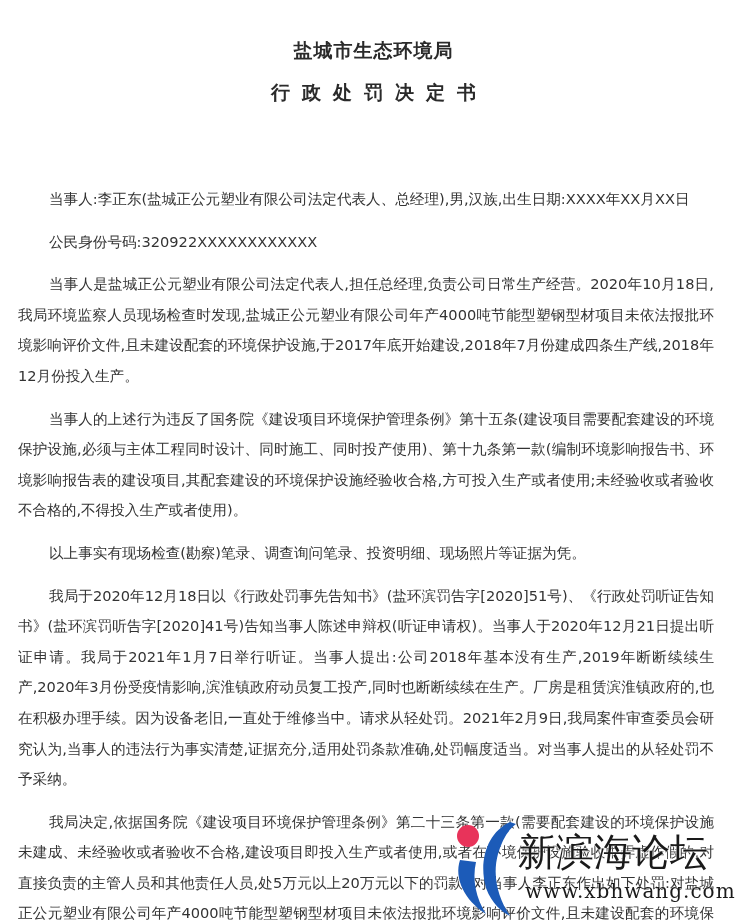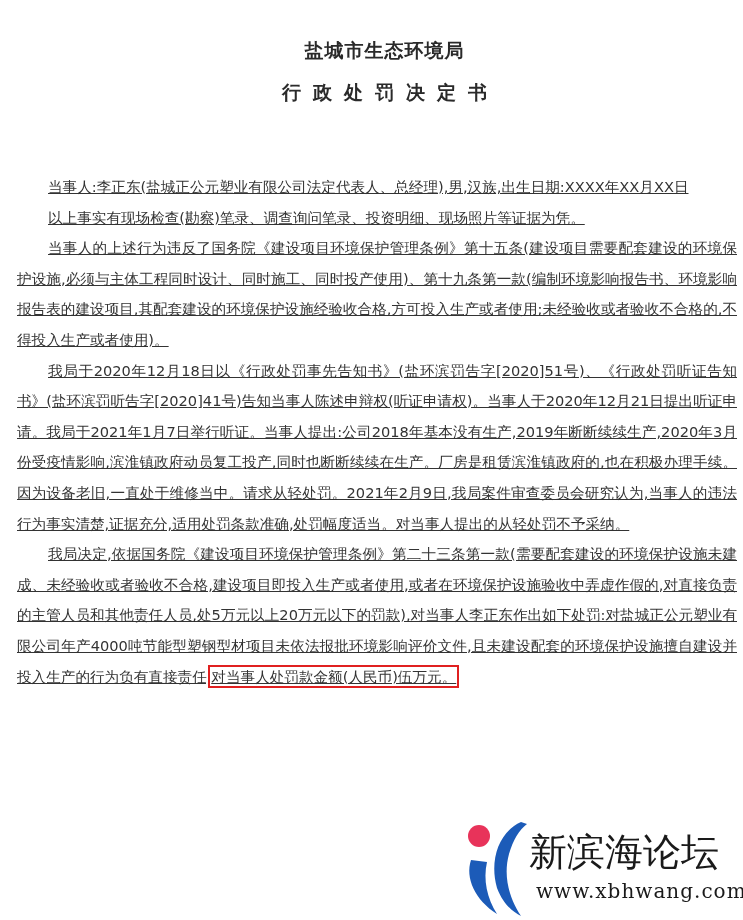--- a/index.html
+++ b/index.html
@@ -10,21 +10,21 @@
     body {
       width: 743px;
       height: 920px;
       overflow: hidden;
       position: relative;
       font-family: "DejaVu Sans", sans-serif;
       color: #333333;
     }
     .page {
       position: absolute;
-      left: 13px;
+      left: 2px;
       top: 0;
       width: 655px;
       height: 920px;
     }
     .title-block {
       position: absolute;
       left: 0;
       top: 36px;
       width: 743px;
       text-align: center;
@@ -47,23 +47,22 @@
     .body-text {
       position: absolute;
       left: 4px;
       top: 172px;
       width: 720px;
       font-size: 14.6px;
       line-height: 30.6px;
       color: #333333;
     }
     .p {
-      margin: 0;
+      margin: 12px;
       text-align: justify;
-      text-decoration: underline;
     }
     .p.indent {
       text-indent: 31px;
     }
     .p.head {
       padding-left: 31px;
     }
     .highlight {
       outline: 2px solid #e02020;
       outline-offset: 1px;
@@ -113,22 +112,24 @@
 
 <div class="page">
 
   <div class="title-block">
     <div class="title-line1">盐城市生态环境局</div>
     <div class="title-line2">行政处罚决定书</div>
   </div>
 
   <div class="body-text">
     <p class="p head">当事人:李正东(盐城正公元塑业有限公司法定代表人、总经理),男,汉族,出生日期:XXXX年XX月XX日</p>
+    <p class="p head">公民身份号码:320922XXXXXXXXXXXX</p>
+    <p class="p indent">当事人是盐城正公元塑业有限公司法定代表人,担任总经理,负责公司日常生产经营。2020年10月18日,我局环境监察人员现场检查时发现,盐城正公元塑业有限公司年产4000吨节能型塑钢型材项目未依法报批环境影响评价文件,且未建设配套的环境保护设施,于2017年底开始建设,2018年7月份建成四条生产线,2018年12月份投入生产。</p>
+    <p class="p indent">当事人的上述行为违反了国务院《建设项目环境保护管理条例》第十五条(建设项目需要配套建设的环境保护设施,必须与主体工程同时设计、同时施工、同时投产使用)、第十九条第一款(编制环境影响报告书、环境影响报告表的建设项目,其配套建设的环境保护设施经验收合格,方可投入生产或者使用;未经验收或者验收不合格的,不得投入生产或者使用)。</p>
     <p class="p indent">以上事实有现场检查(勘察)笔录、调查询问笔录、投资明细、现场照片等证据为凭。</p>
-    <p class="p indent">当事人的上述行为违反了国务院《建设项目环境保护管理条例》第十五条(建设项目需要配套建设的环境保护设施,必须与主体工程同时设计、同时施工、同时投产使用)、第十九条第一款(编制环境影响报告书、环境影响报告表的建设项目,其配套建设的环境保护设施经验收合格,方可投入生产或者使用;未经验收或者验收不合格的,不得投入生产或者使用)。</p>
     <p class="p indent">我局于2020年12月18日以《行政处罚事先告知书》(盐环滨罚告字[2020]51号)、《行政处罚听证告知书》(盐环滨罚听告字[2020]41号)告知当事人陈述申辩权(听证申请权)。当事人于2020年12月21日提出听证申请。我局于2021年1月7日举行听证。当事人提出:公司2018年基本没有生产,2019年断断续续生产,2020年3月份受疫情影响,滨淮镇政府动员复工投产,同时也断断续续在生产。厂房是租赁滨淮镇政府的,也在积极办理手续。因为设备老旧,一直处于维修当中。请求从轻处罚。2021年2月9日,我局案件审查委员会研究认为,当事人的违法行为事实清楚,证据充分,适用处罚条款准确,处罚幅度适当。对当事人提出的从轻处罚不予采纳。</p>
     <p class="p indent"><span>我局决定,依据国务院《建设项目环境保护管理条例》第二十三条第一款(需要配套建设的环境保护设施未建成、未经验收或者验收不合格,建设项目即投入生产或者使用,或者在环境保护设施验收中弄虚作假的,对直接负责的主管人员和其他责任人员,处5万元以上20万元以下的罚款),对当事人李正东作出如下处罚:对盐城正公元塑业有限公司年产4000吨节能型塑钢型材项目未依法报批环境影响评价文件,且未建设配套的环境保护设施擅自建设并投入生产的行为负有直接责任,</span><span class="highlight">对当事人处罚款金额(人民币)伍万元。</span></p>
   </div>
 
   <div class="watermark">
     <svg class="wm-logo" viewBox="0 0 80 100" width="80" height="100">
       <circle cx="18" cy="18" r="11" fill="#e8335a"></circle>
       <path d="M10 42 C 4 60, 14 82, 36 96 C 26 80, 22 62, 26 44 Z" fill="#1c5bb8"></path>
       <path d="M60 4 C 38 14, 28 42, 36 70 C 42 86, 52 94, 60 98 C 48 80, 42 58, 48 36 C 52 22, 58 12, 66 6 Z" fill="#1c5bb8"></path>
     </svg>

